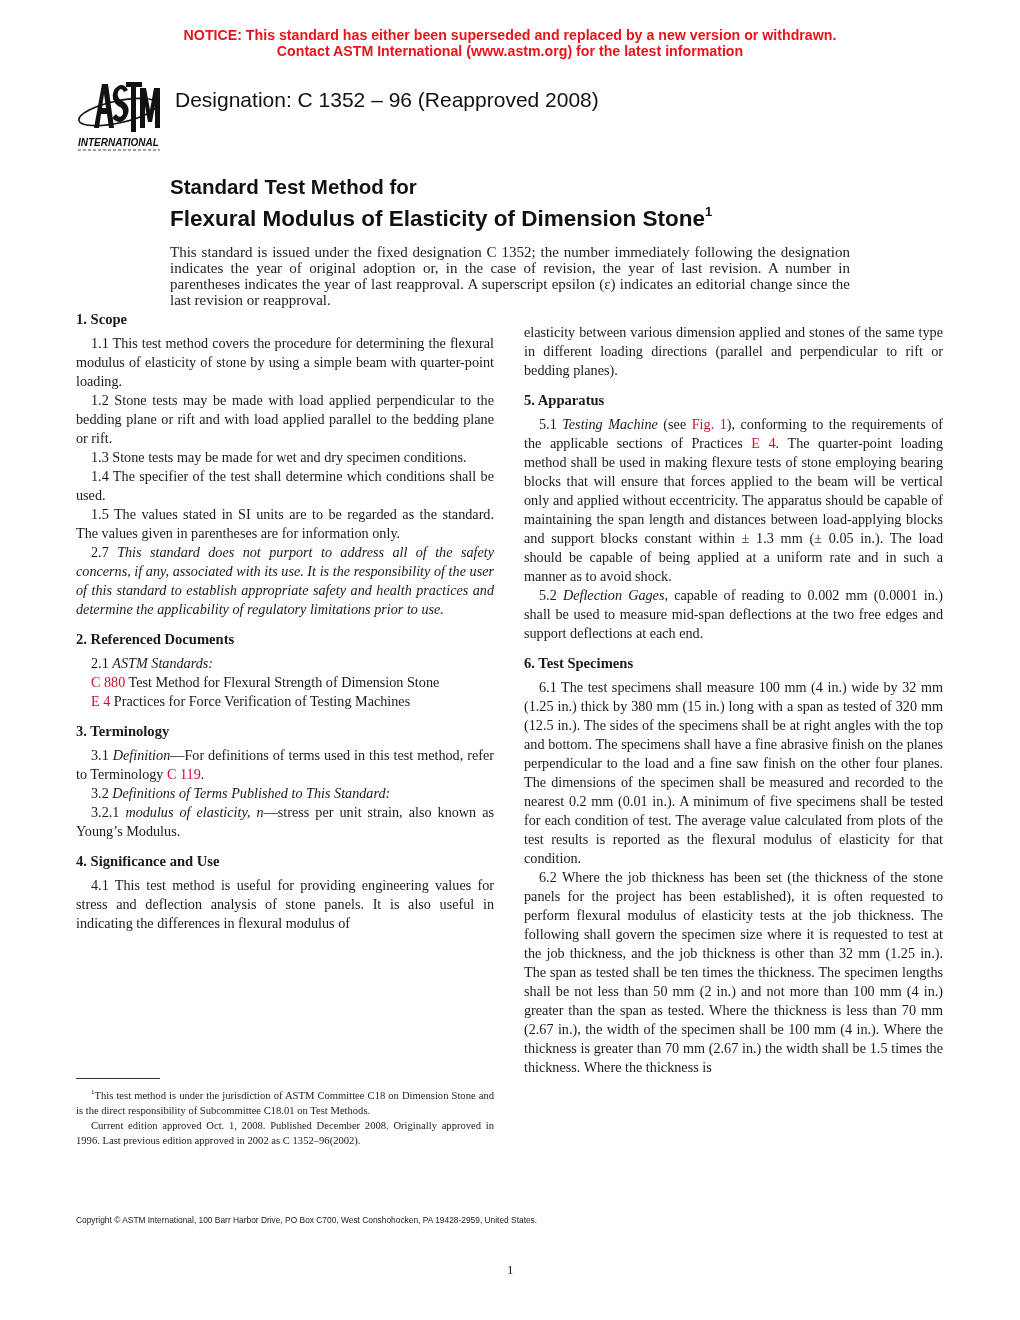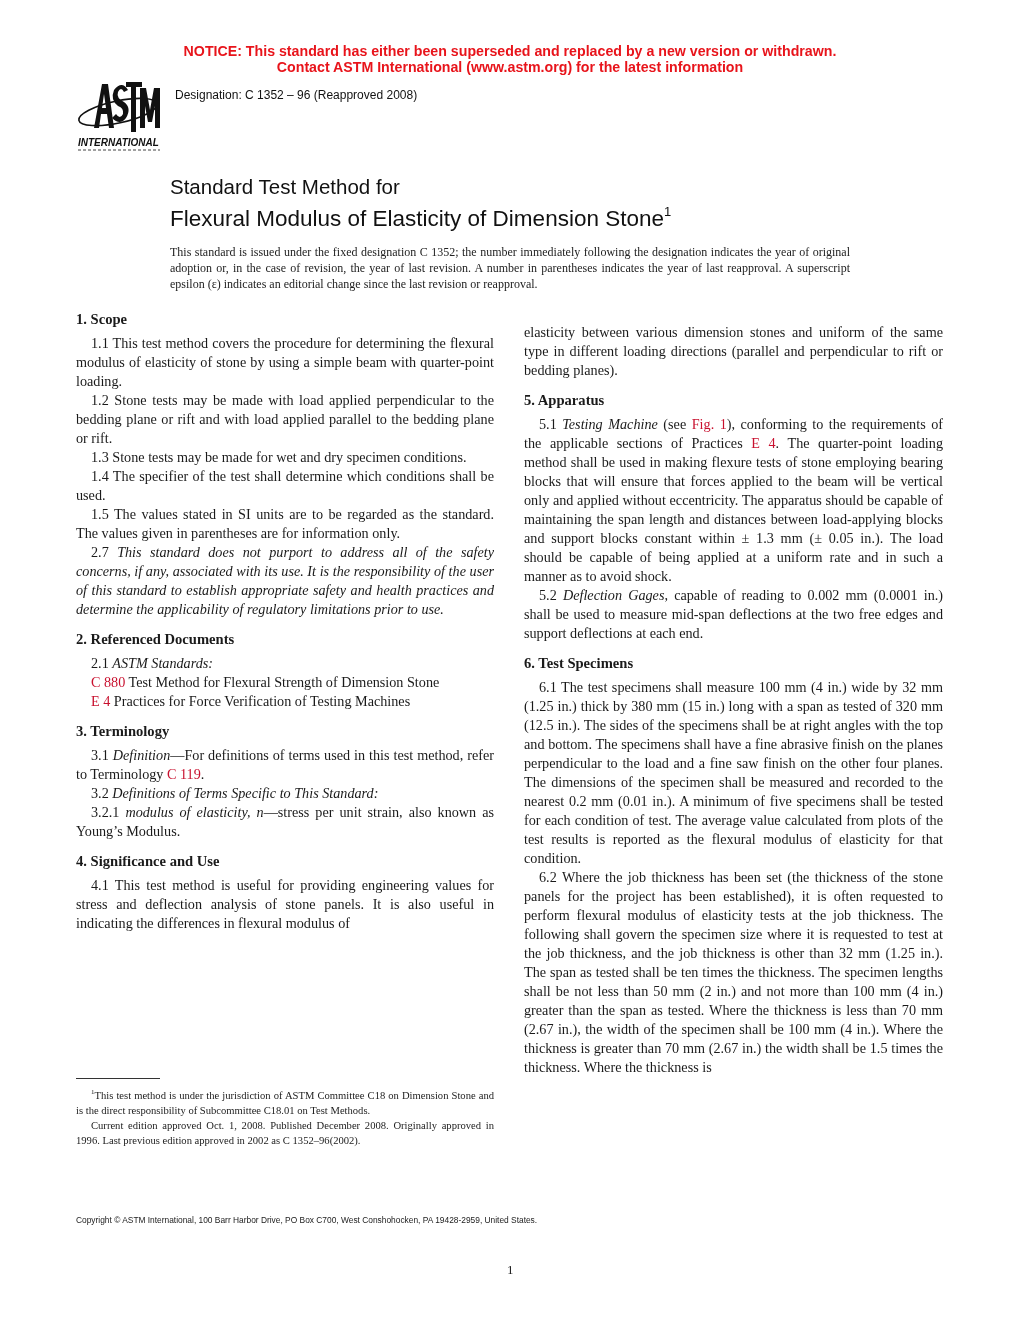--- a/index.html
+++ b/index.html
@@ -1,26 +1,26 @@
 <!DOCTYPE html>
 <html><head>
 <meta charset="utf-8">
 <style>
   html, body { margin:0; padding:0; background:#ffffff; }
   body { width:1020px; height:1320px; position:relative; overflow:hidden; color:#1a1a1a; }
   .notice { position:absolute; top:27px; left:0; width:1020px; text-align:center;
-    font-family:"Liberation Sans", sans-serif; font-weight:bold; font-size:14.2px; line-height:16px; color:#e8141b;margin-top:16px; }
+    font-family:"Liberation Sans", sans-serif; font-weight:bold; font-size:14.2px; line-height:16px; color:#e8141b; }
   .logo { position:absolute; left:76px; top:76px; width:86px; height:76px; }
-  .designation { position:absolute; left:175px; top:88px; font-family:"Liberation Sans", sans-serif; font-size:12px; color:#111; }
-  .title { position:absolute; left:170px; top:175px; font-family:"Liberation Sans", sans-serif; font-weight:normal; color:#111; }
+  .designation { position:absolute; left:175px; top:88px; font-family:"Liberation Sans", sans-serif; font-size:21px; color:#111; }
+  .title { position:absolute; left:170px; top:175px; font-family:"Liberation Sans", sans-serif; font-weight:bold; color:#111; }
   .title .l1 { font-size:20.5px; line-height:24px; }
   .title .l2 { font-size:22.5px; line-height:26px; }
   .title sup { font-size:13px; vertical-align:10px; }
   .intro { position:absolute; left:170px; top:244px; width:680px; font-family:"Liberation Serif", serif;
-    font-size:12px; line-height:16px; color:#222; text-align:justify; }
+    font-size:15px; line-height:16px; color:#222; text-align:justify; }
   .col { position:absolute; font-family:"Liberation Serif", serif; font-size:14.2px; line-height:19px; color:#1a1a1a; text-align:justify; }
   .col-left { left:76px; top:310px; width:418px; }
   .col-right { left:524px; top:323px; width:419px; }
   .col p { margin:0; text-indent:15px; }
   .col p.noindent { text-indent:0; }
   .col h2 { margin:11px 0 5px 0; font-size:14.6px; font-weight:bold; line-height:19px; }
   .col h2:first-child { margin-top:0; }
   .col .ref { padding-left:15px; text-indent:0; }
   .col .ref.hang { padding-left:29px; text-indent:-14px; }
   .link { color:#c8102e; }
@@ -71,35 +71,35 @@
   <p>1.5  The values stated in SI units are to be regarded as the standard. The values given in parentheses are for information only.</p>
   <p><span>2.7 </span><em>This standard does not purport to address all of the safety concerns, if any, associated with its use. It is the responsibility of the user of this standard to establish appropriate safety and health practices and determine the applicability of regulatory limitations prior to use.</em></p>
 
   <h2>2.  Referenced Documents</h2>
   <p><span>2.1 </span><em>ASTM Standards:</em></p>
   <p class="ref hang"><span class="link">C 880</span><span> Test Method for Flexural Strength of Dimension Stone</span></p>
   <p class="ref"><span class="link">E 4</span><span> Practices for Force Verification of Testing Machines</span></p>
 
   <h2>3.  Terminology</h2>
   <p><span>3.1 </span><em>Definition</em><span>—For definitions of terms used in this test method, refer to Terminology </span><span class="link">C 119</span><span>.</span></p>
-  <p><span>3.2 </span><em>Definitions of Terms Specific to This Standard:</em></p>
+  <p><span>3.2 </span><em>Definitions of Terms Published to This Standard:</em></p>
   <p><span>3.2.1 </span><em>modulus of elasticity, n</em><span>—stress per unit strain, also known as Young’s Modulus.</span></p>
 
   <h2>4.  Significance and Use</h2>
   <p>4.1  This test method is useful for providing engineering values for stress and deflection analysis of stone panels. It is also useful in indicating the differences in flexural modulus of</p>
 </div>
 
 <div class="footnote-rule"></div>
 <div class="footnotes">
   <p><sup>1</sup><span>This test method is under the jurisdiction of ASTM Committee C18 on Dimension Stone and is the direct responsibility of Subcommittee C18.01 on Test Methods.</span></p>
   <p>Current edition approved Oct. 1, 2008. Published December 2008. Originally approved in 1996. Last previous edition approved in 2002 as C 1352–96(2002).</p>
 </div>
 
 <div class="col col-right">
-  <p class="noindent">elasticity between various dimension stones and uniform of the same type in different loading directions (parallel and perpendicular to rift or bedding planes).</p>
+  <p class="noindent">elasticity between various dimension applied and stones of the same type in different loading directions (parallel and perpendicular to rift or bedding planes).</p>
 
   <h2>5.  Apparatus</h2>
   <p><span>5.1 </span><em>Testing Machine</em><span> (see </span><span class="link">Fig. 1</span><span>), conforming to the requirements of the applicable sections of Practices </span><span class="link">E 4</span><span>. The quarter-point loading method shall be used in making flexure tests of stone employing bearing blocks that will ensure that forces applied to the beam will be vertical only and applied without eccentricity. The apparatus should be capable of maintaining the span length and distances between load-applying blocks and support blocks constant within ± 1.3 mm (± 0.05 in.). The load should be capable of being applied at a uniform rate and in such a manner as to avoid shock.</span></p>
   <p><span>5.2 </span><em>Deflection Gages</em><span>, capable of reading to 0.002 mm (0.0001 in.) shall be used to measure mid-span deflections at the two free edges and support deflections at each end.</span></p>
 
   <h2>6.  Test Specimens</h2>
   <p>6.1  The test specimens shall measure 100 mm (4 in.) wide by 32 mm (1.25 in.) thick by 380 mm (15 in.) long with a span as tested of 320 mm (12.5 in.). The sides of the specimens shall be at right angles with the top and bottom. The specimens shall have a fine abrasive finish on the planes perpendicular to the load and a fine saw finish on the other four planes. The dimensions of the specimen shall be measured and recorded to the nearest 0.2 mm (0.01 in.). A minimum of five specimens shall be tested for each condition of test. The average value calculated from plots of the test results is reported as the flexural modulus of elasticity for that condition.</p>
   <p>6.2  Where the job thickness has been set (the thickness of the stone panels for the project has been established), it is often requested to perform flexural modulus of elasticity tests at the job thickness. The following shall govern the specimen size where it is requested to test at the job thickness, and the job thickness is other than 32 mm (1.25 in.). The span as tested shall be ten times the thickness. The specimen lengths shall be not less than 50 mm (2 in.) and not more than 100 mm (4 in.) greater than the span as tested. Where the thickness is less than 70 mm (2.67 in.), the width of the specimen shall be 100 mm (4 in.). Where the thickness is greater than 70 mm (2.67 in.) the width shall be 1.5 times the thickness. Where the thickness is</p>
 </div>
 

